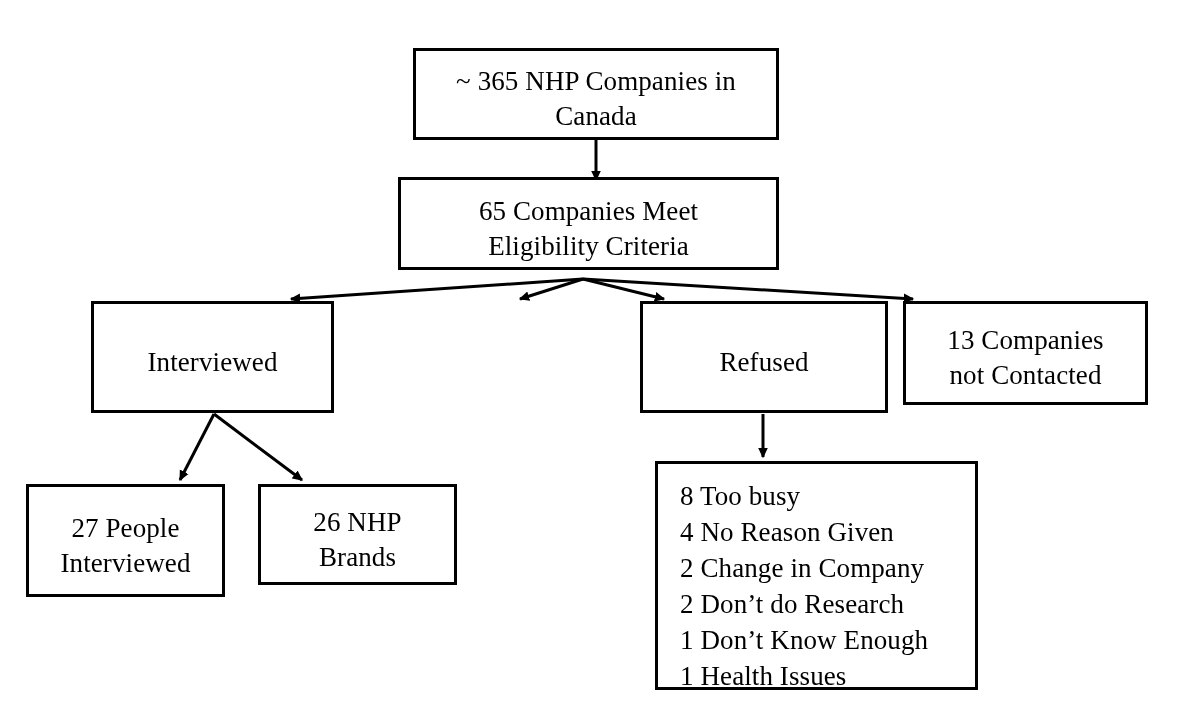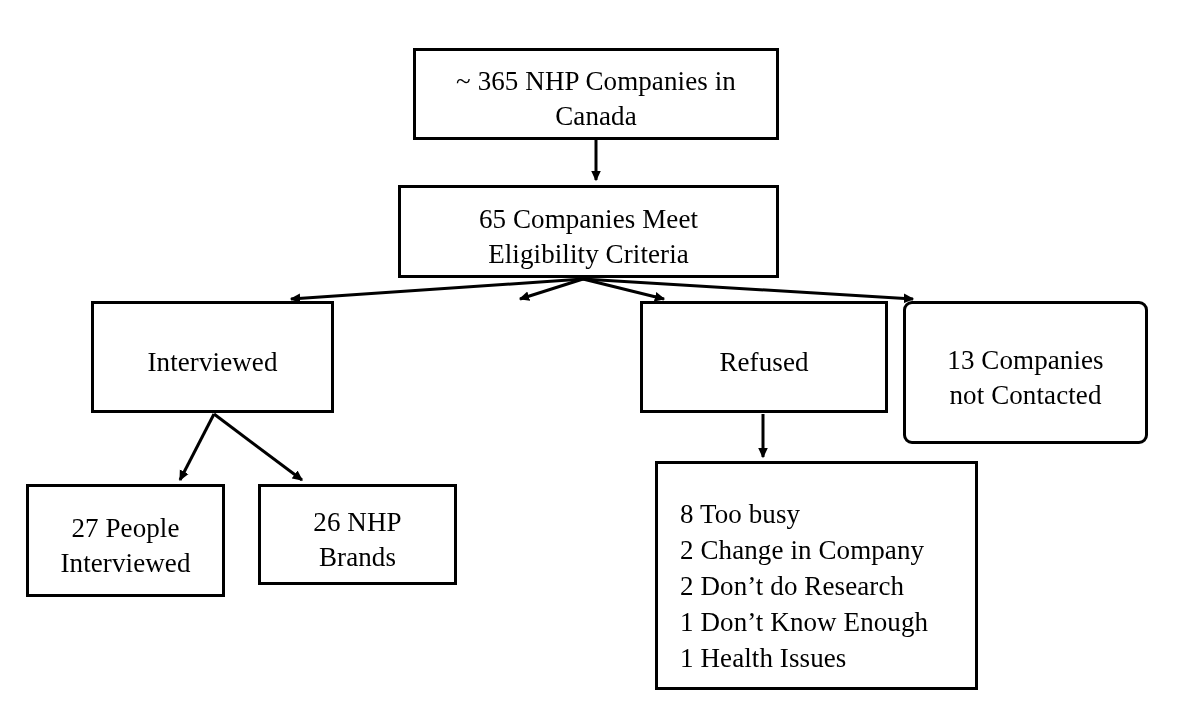--- a/index.html
+++ b/index.html
@@ -52,25 +52,25 @@
     padding-left: 22px;
   }
   .node.listbox .line {
     text-align: left;
     font-size: 27px;
     line-height: 36px;
   }
 
   
   #node-total        { left: 413px; top: 48px;  width: 366px; height: 92px; }
-  #node-eligible     { left: 398px; top: 185px; width: 381px; height: 93px; }
+  #node-eligible     { left: 398px; top: 177px; width: 381px; height: 93px; }
   #node-interviewed  { left: 91px;  top: 301px; width: 243px; height: 112px; }
   #node-unreachable  { left: 365px; top: 301px; width: 247px; height: 112px; }
   #node-refused      { left: 640px; top: 301px; width: 248px; height: 112px; }
-  #node-notcontacted { left: 903px; top: 301px; width: 245px; height: 143px; border-radius: 9px; }
+  #node-notcontacted { left: 903px; top: 301px; width: 245px; height: 104px; }
   #node-people       { left: 26px;  top: 484px; width: 199px; height: 113px; }
   #node-brands       { left: 258px; top: 484px; width: 199px; height: 101px; }
   #node-reasons      { left: 655px; top: 461px; width: 323px; height: 229px; }
 </style>
 </head>
 <body>
 
 <div id="stage">
 
   <svg id="edges" viewBox="0 0 1200 728" width="1200" height="728" xmlns="http://www.w3.org/2000/svg">
@@ -138,19 +138,20 @@
     <span class="line">Interviewed</span>
   </div>
 
   <div class="node" id="node-brands">
     <span class="line">26 NHP</span>
     <span class="line">Brands</span>
   </div>
 
   <div class="node listbox" id="node-reasons">
     <span class="line">8 Too busy</span>
+    <span class="line">4 No Reason Given</span>
     <span class="line">2 Change in Company</span>
     <span class="line">2 Don’t do Research</span>
     <span class="line">1 Don’t Know Enough</span>
     <span class="line">1 Health Issues</span>
   </div>
 
 </div>
 
 </body></html>

